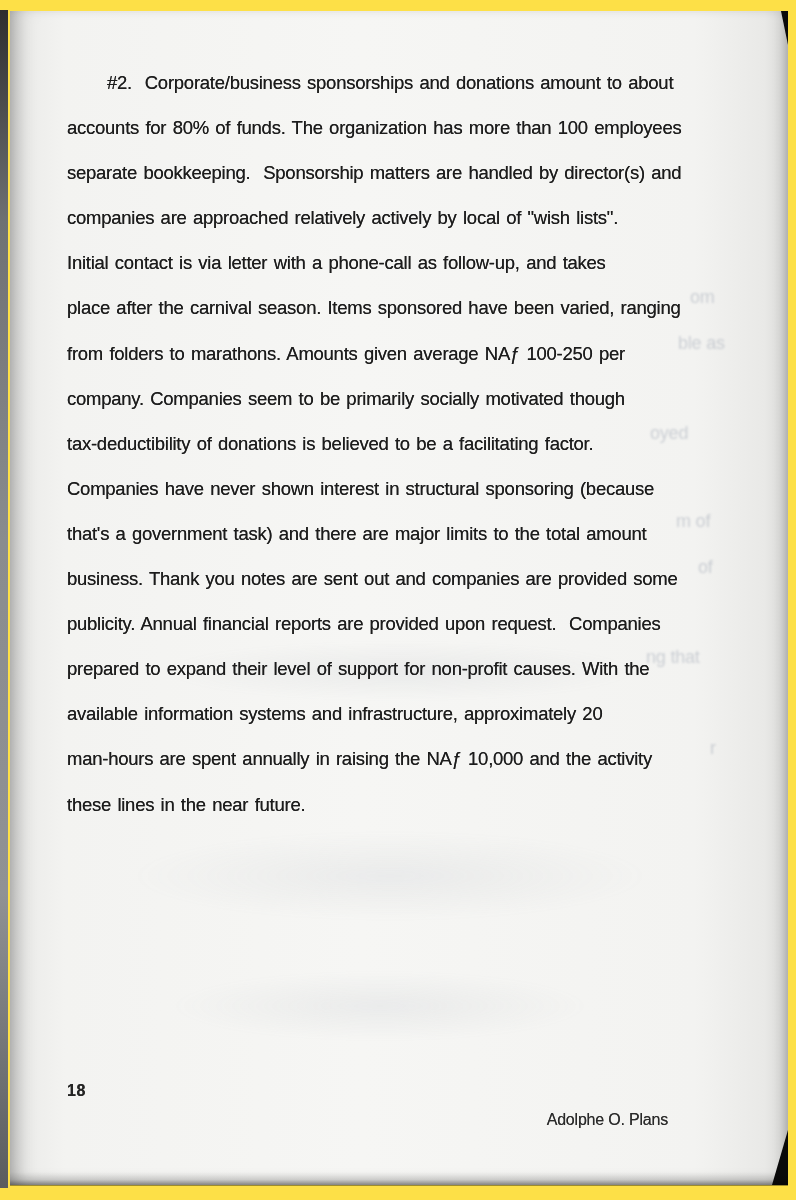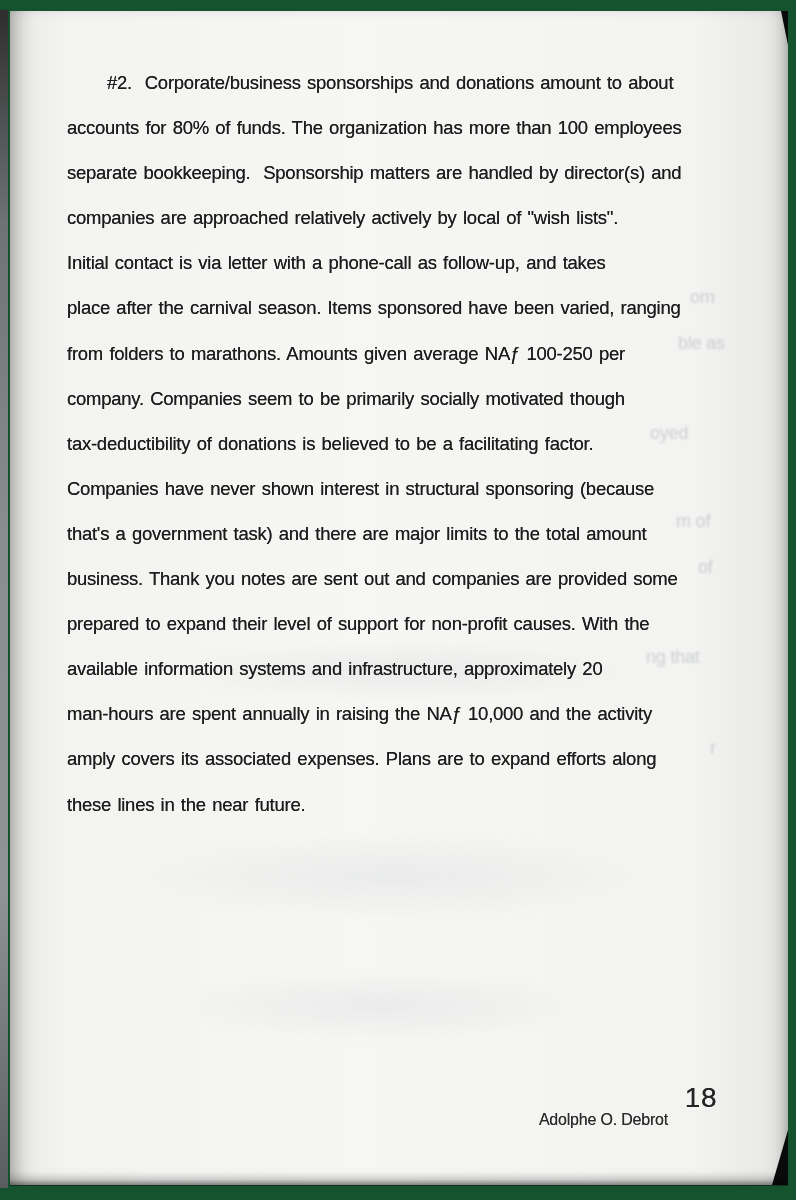--- a/index.html
+++ b/index.html
@@ -8,21 +8,21 @@
     width: 796px;
     height: 1200px;
     overflow: hidden;
     background: #0a0a0a;
     font-family: "Liberation Sans", sans-serif;
   }
   .surround {
     position: relative;
     width: 796px;
     height: 1200px;
-    background: #14532d;
+    background: #fde047;
   }
   
   .spine-strip {
     position: absolute;
     left: 0; top: 10px;
     width: 8px; height: 1178px;
     background: linear-gradient(180deg, #2e2e2e 0%, #6f7173 18%, #8a8c8e 45%, #909294 75%, #5a5c5e 100%);
   }
   .page {
     position: absolute;
@@ -74,25 +74,26 @@
     letter-spacing: -0.25px;
     word-spacing: 1.5px;
     text-shadow: 0 0 0.5px rgba(25,25,25,0.85);
   }
   .line.indent { padding-left: 40px; }
   .page-number {
     position: absolute;
     left: 57px;
     top: 1071px;
     width: 650px;
-    text-align: right;
-    font-size: 28px;
+    text-align: left;
+    font-size: 16px;
     color: #242424;
     letter-spacing: 0.5px;
     text-shadow: 0 0 0.5px rgba(25,25,25,0.8);
+    font-weight: bold;
   }
   .author {
     position: absolute;
     top: 1100px;
     right: 120px;
     font-size: 16px;
     color: #2a2a2a;
     letter-spacing: -0.2px;
     text-shadow: 0 0 0.4px rgba(25,25,25,0.7);
   }
@@ -148,26 +149,26 @@
       <div class="line">separate bookkeeping.  Sponsorship matters are handled by director(s) and</div>
       <div class="line">companies are approached relatively actively by local of "wish lists".</div>
       <div class="line">Initial contact is via letter with a phone-call as follow-up, and takes</div>
       <div class="line">place after the carnival season. Items sponsored have been varied, ranging</div>
       <div class="line">from folders to marathons. Amounts given average NAƒ 100-250 per</div>
       <div class="line">company. Companies seem to be primarily socially motivated though</div>
       <div class="line">tax-deductibility of donations is believed to be a facilitating factor.</div>
       <div class="line">Companies have never shown interest in structural sponsoring (because</div>
       <div class="line">that's a government task) and there are major limits to the total amount</div>
       <div class="line">business. Thank you notes are sent out and companies are provided some</div>
+      <div class="line">publicity. Annual financial reports are provided upon request.  Companies</div>
       <div class="line">prepared to expand their level of support for non-profit causes. With the</div>
       <div class="line">available information systems and infrastructure, approximately 20</div>
       <div class="line">man-hours are spent annually in raising the NAƒ 10,000 and the activity</div>
-      <div class="line">amply covers its associated expenses. Plans are to expand efforts along</div>
       <div class="line">these lines in the near future.</div>
     </div>
 
     <div class="page-number">18</div>
-    <div class="author">Adolphe O. Debrot</div>
+    <div class="author">Adolphe O. Plans</div>
 
     <div class="corner-wedge-tr"></div>
     <div class="corner-wedge-br"></div>
   </div>
 </div>
 
 </body></html>

